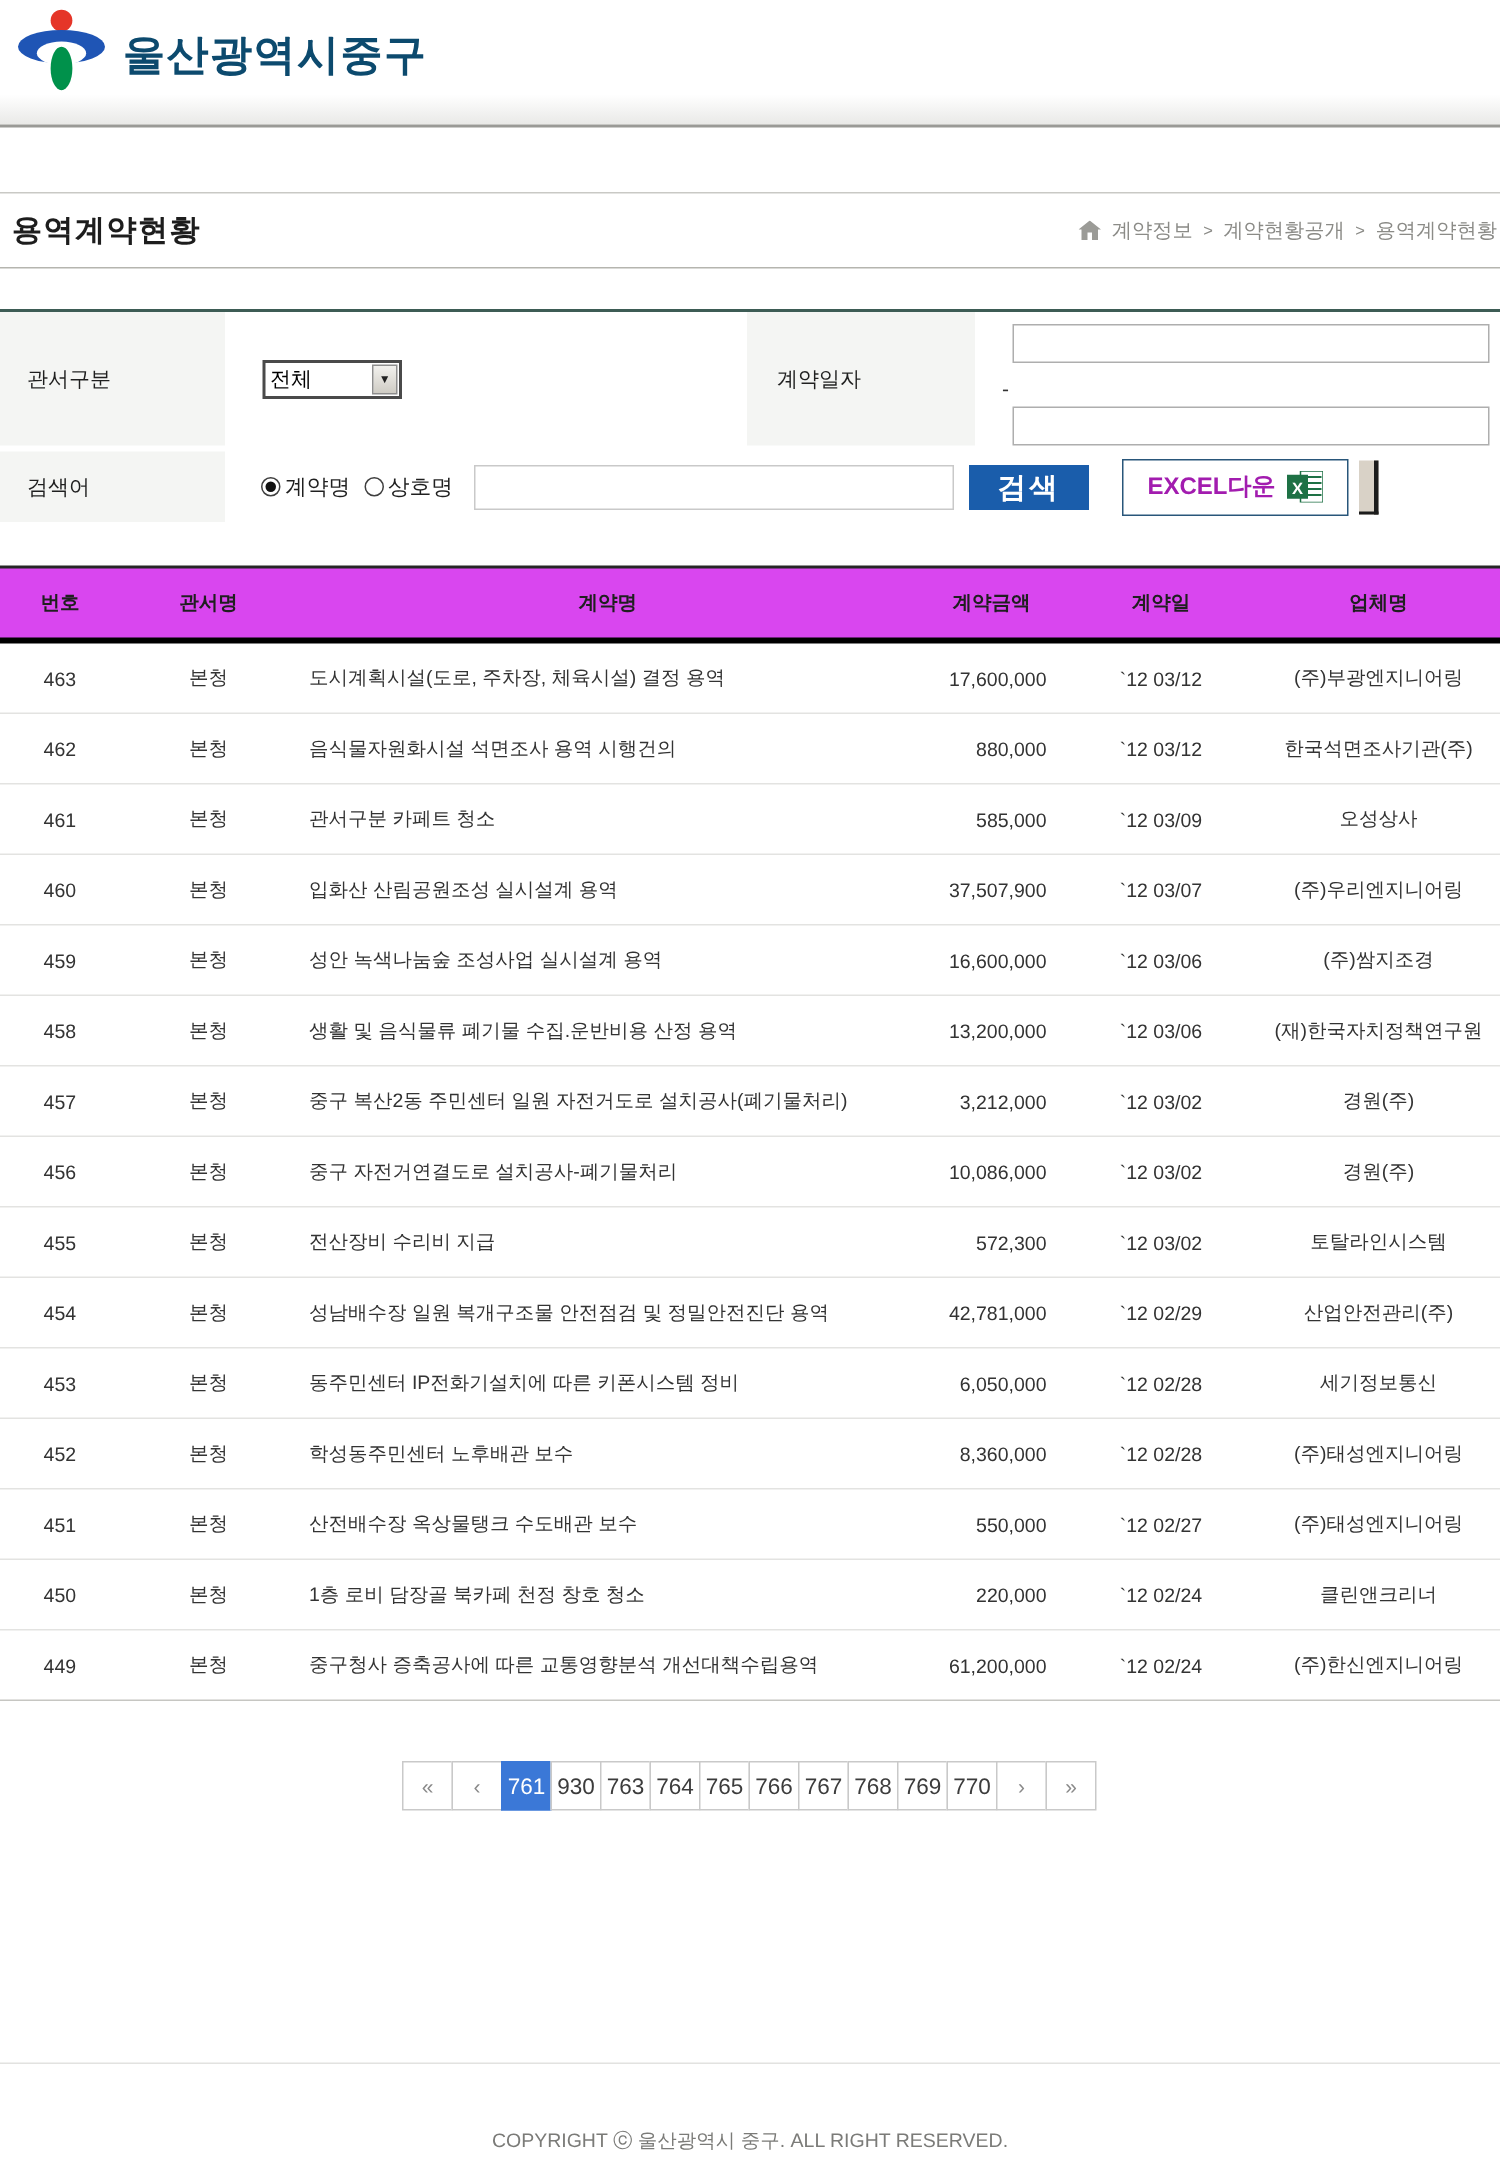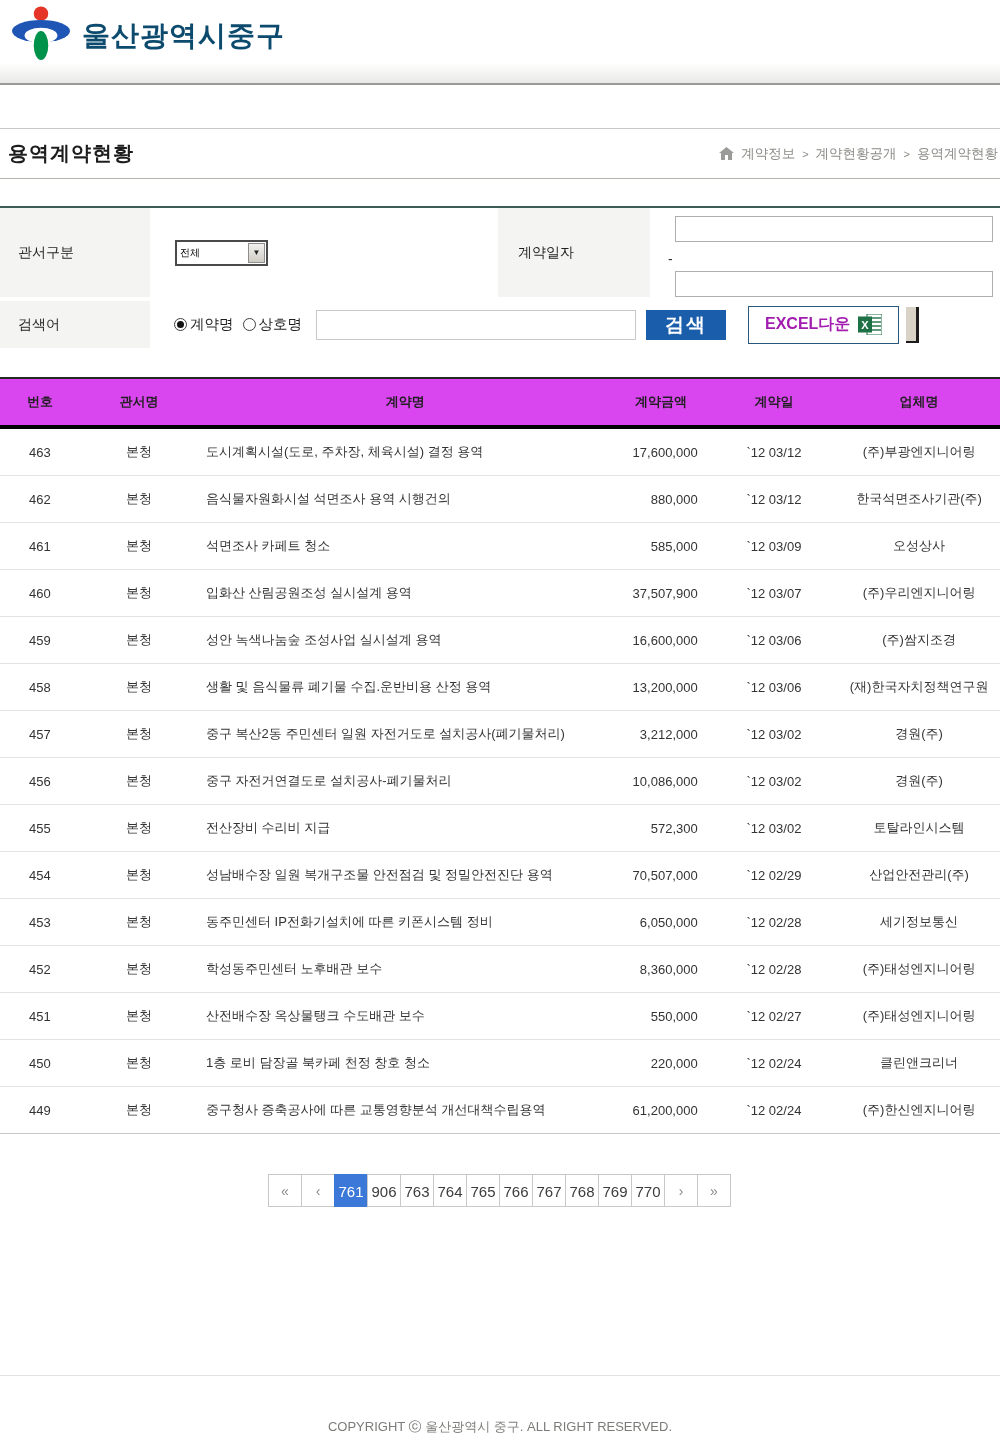--- a/index.html
+++ b/index.html
@@ -38,21 +38,21 @@
   .label-office { width:150px; padding-left:18px; }
   .label-date   { width:152px; padding-left:20px; }
   .label-keyword{ width:150px; padding-left:18px; }
   .field-office { width:348px; display:flex; align-items:center; padding-left:25px; box-sizing:border-box; }
   
   .fake-select {
     width:93px; height:26px; border:2px solid #4a4a4a; background:#fff;
     display:flex; align-items:center; justify-content:space-between;
     box-sizing:border-box; cursor:pointer;
   }
-  .fake-select .sel-value { font-size:10px; padding-left:3px; color:#000; }
+  .fake-select .sel-value { font-size:14px; padding-left:3px; color:#000; }
   .sel-arrow-btn {
     width:17px; height:20px; margin-right:1px; background:linear-gradient(#f2f1ee,#cfccc4);
     border:1px solid #8e8e8e; display:flex; align-items:center; justify-content:center;
     font-size:8px; color:#222; box-sizing:border-box;
   }
   .field-date { flex:1; position:relative; padding-top:8px; box-sizing:border-box; }
   .date-input {
     display:block; width:318px; height:26px; box-sizing:border-box;
     border:1px solid #aeaeae; margin-left:25px; background:#fff;
     font-size:13px; padding:0 4px;
@@ -230,21 +230,21 @@
           <td class="col-office">본청</td>
           <td class="col-contract">음식물자원화시설 석면조사 용역 시행건의</td>
           <td class="col-amount">880,000</td>
           <td class="col-date">`12 03/12</td>
           <td class="col-company">한국석면조사기관(주)</td>
         </tr>
 
         <tr>
           <td class="col-no">461</td>
           <td class="col-office">본청</td>
-          <td class="col-contract">석면조사 카페트 청소</td>
+          <td class="col-contract">관서구분 카페트 청소</td>
           <td class="col-amount">585,000</td>
           <td class="col-date">`12 03/09</td>
           <td class="col-company">오성상사</td>
         </tr>
 
         <tr>
           <td class="col-no">460</td>
           <td class="col-office">본청</td>
           <td class="col-contract">입화산 산림공원조성 실시설계 용역</td>
           <td class="col-amount">37,507,900</td>
@@ -294,21 +294,21 @@
           <td class="col-contract">전산장비 수리비 지급</td>
           <td class="col-amount">572,300</td>
           <td class="col-date">`12 03/02</td>
           <td class="col-company">토탈라인시스템</td>
         </tr>
 
         <tr>
           <td class="col-no">454</td>
           <td class="col-office">본청</td>
           <td class="col-contract">성남배수장 일원 복개구조물 안전점검 및 정밀안전진단 용역</td>
-          <td class="col-amount">70,507,000</td>
+          <td class="col-amount">42,781,000</td>
           <td class="col-date">`12 02/29</td>
           <td class="col-company">산업안전관리(주)</td>
         </tr>
 
         <tr>
           <td class="col-no">453</td>
           <td class="col-office">본청</td>
           <td class="col-contract">동주민센터 IP전화기설치에 따른 키폰시스템 정비</td>
           <td class="col-amount">6,050,000</td>
           <td class="col-date">`12 02/28</td>
@@ -355,21 +355,21 @@
 </div>
 
 <div class="pagination">
   <span class="page-cell arrow">«</span>
   <span class="page-cell arrow">‹</span>
   <span class="pages-holder">
     
   
       <span class="page-cell page-num active">761</span>
     
-      <span class="page-cell page-num">906</span>
+      <span class="page-cell page-num">930</span>
     
       <span class="page-cell page-num">763</span>
     
       <span class="page-cell page-num">764</span>
     
       <span class="page-cell page-num">765</span>
     
       <span class="page-cell page-num">766</span>
     
       <span class="page-cell page-num">767</span>

